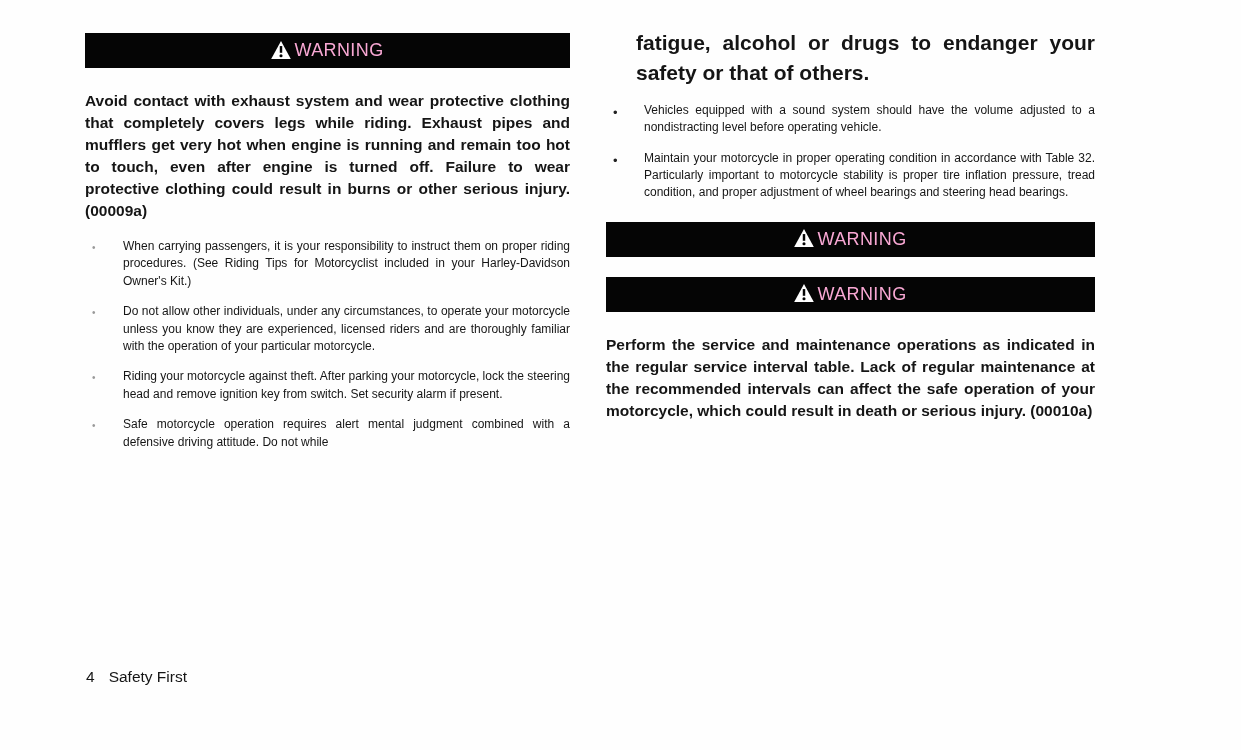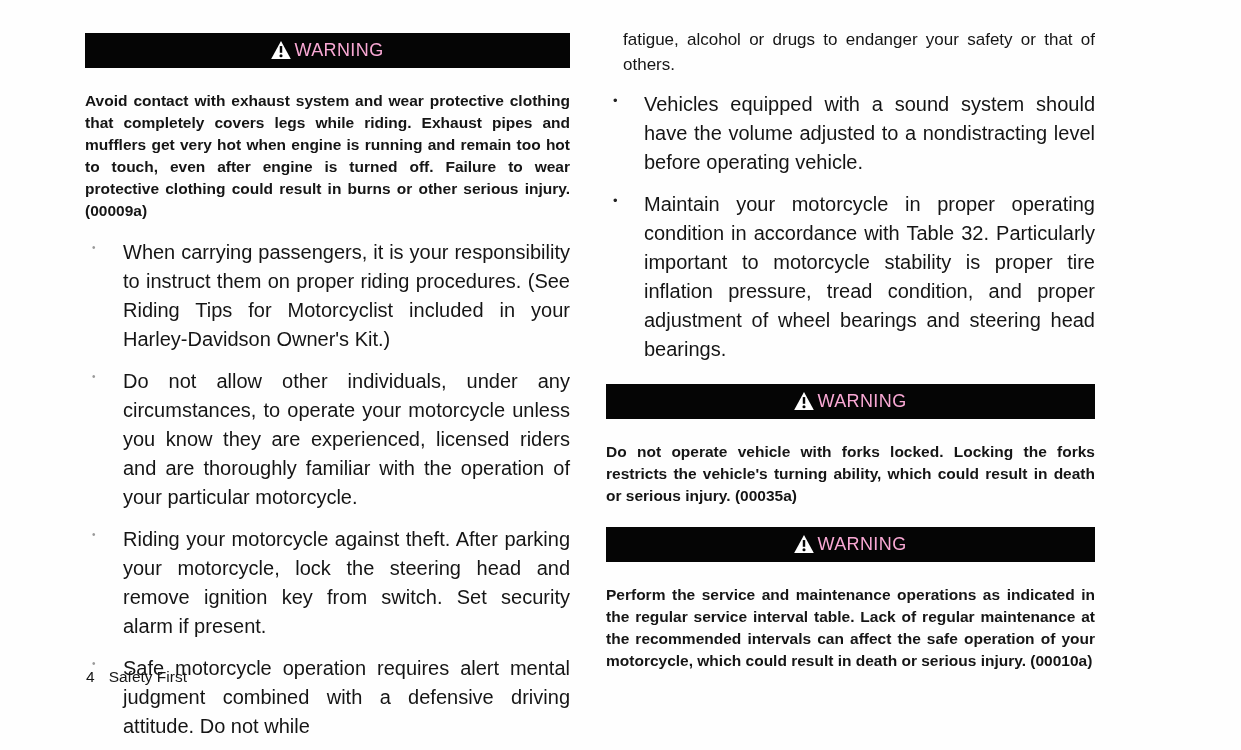--- a/index.html
+++ b/index.html
@@ -69,30 +69,31 @@
     font-size: 10px;
     line-height: 20px;
   }
   .mark-solid {
     color: #222;
     font-size: 13px;
     line-height: 21px;
   }
   .bullet .text {
     flex: 1;
-    font-size: 20px;
+    font-size: 12px;
     line-height: 1.45;
     text-align: justify;
   }
 
   .continuation {
-    margin: 2px 0 13px 17px;
-    font-size: 17px;
+    margin: 2px 0 13px 30px;
+    font-size: 21px;
     line-height: 1.45;
     text-align: justify;
+    font-weight: bold;
   }
 
   .banner-right-1 { margin-top: 20px; }
   .banner-right-2 { margin-top: 20px; }
 
   .footer {
     position: absolute;
     left: 86px;
     top: 668px;
     font-size: 15.5px;
@@ -157,21 +158,20 @@
         <span>
           <svg width="20" height="18" viewBox="0 0 24 22">
             <polygon points="12,0 24,22 0,22" fill="#ffffff"></polygon>
             <rect x="10.5" y="6.2" width="3" height="8.2" fill="#050505"></rect>
             <circle cx="12" cy="18" r="1.9" fill="#050505"></circle>
           </svg>
         </span>
         <span>WARNING</span>
       </div>
 
-      <p class="warning-lead">Do not operate vehicle with forks locked. Locking the forks restricts the vehicle's turning ability, which could result in death or serious injury. (00035a)</p>
 
       <div class="warning-banner banner-right-2">
         <span>
           <svg width="20" height="18" viewBox="0 0 24 22">
             <polygon points="12,0 24,22 0,22" fill="#ffffff"></polygon>
             <rect x="10.5" y="6.2" width="3" height="8.2" fill="#050505"></rect>
             <circle cx="12" cy="18" r="1.9" fill="#050505"></circle>
           </svg>
         </span>
         <span>WARNING</span>

